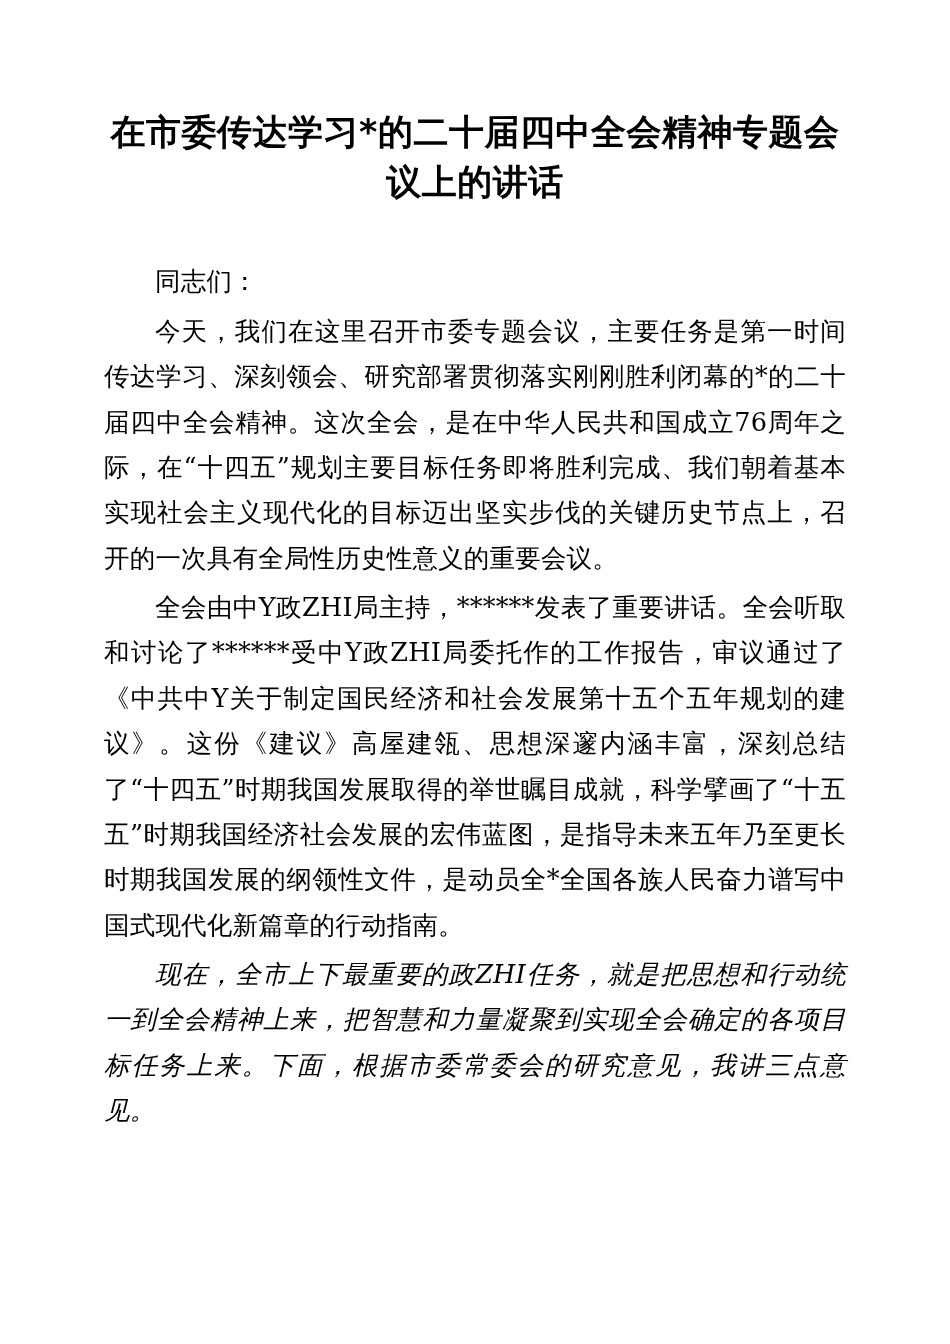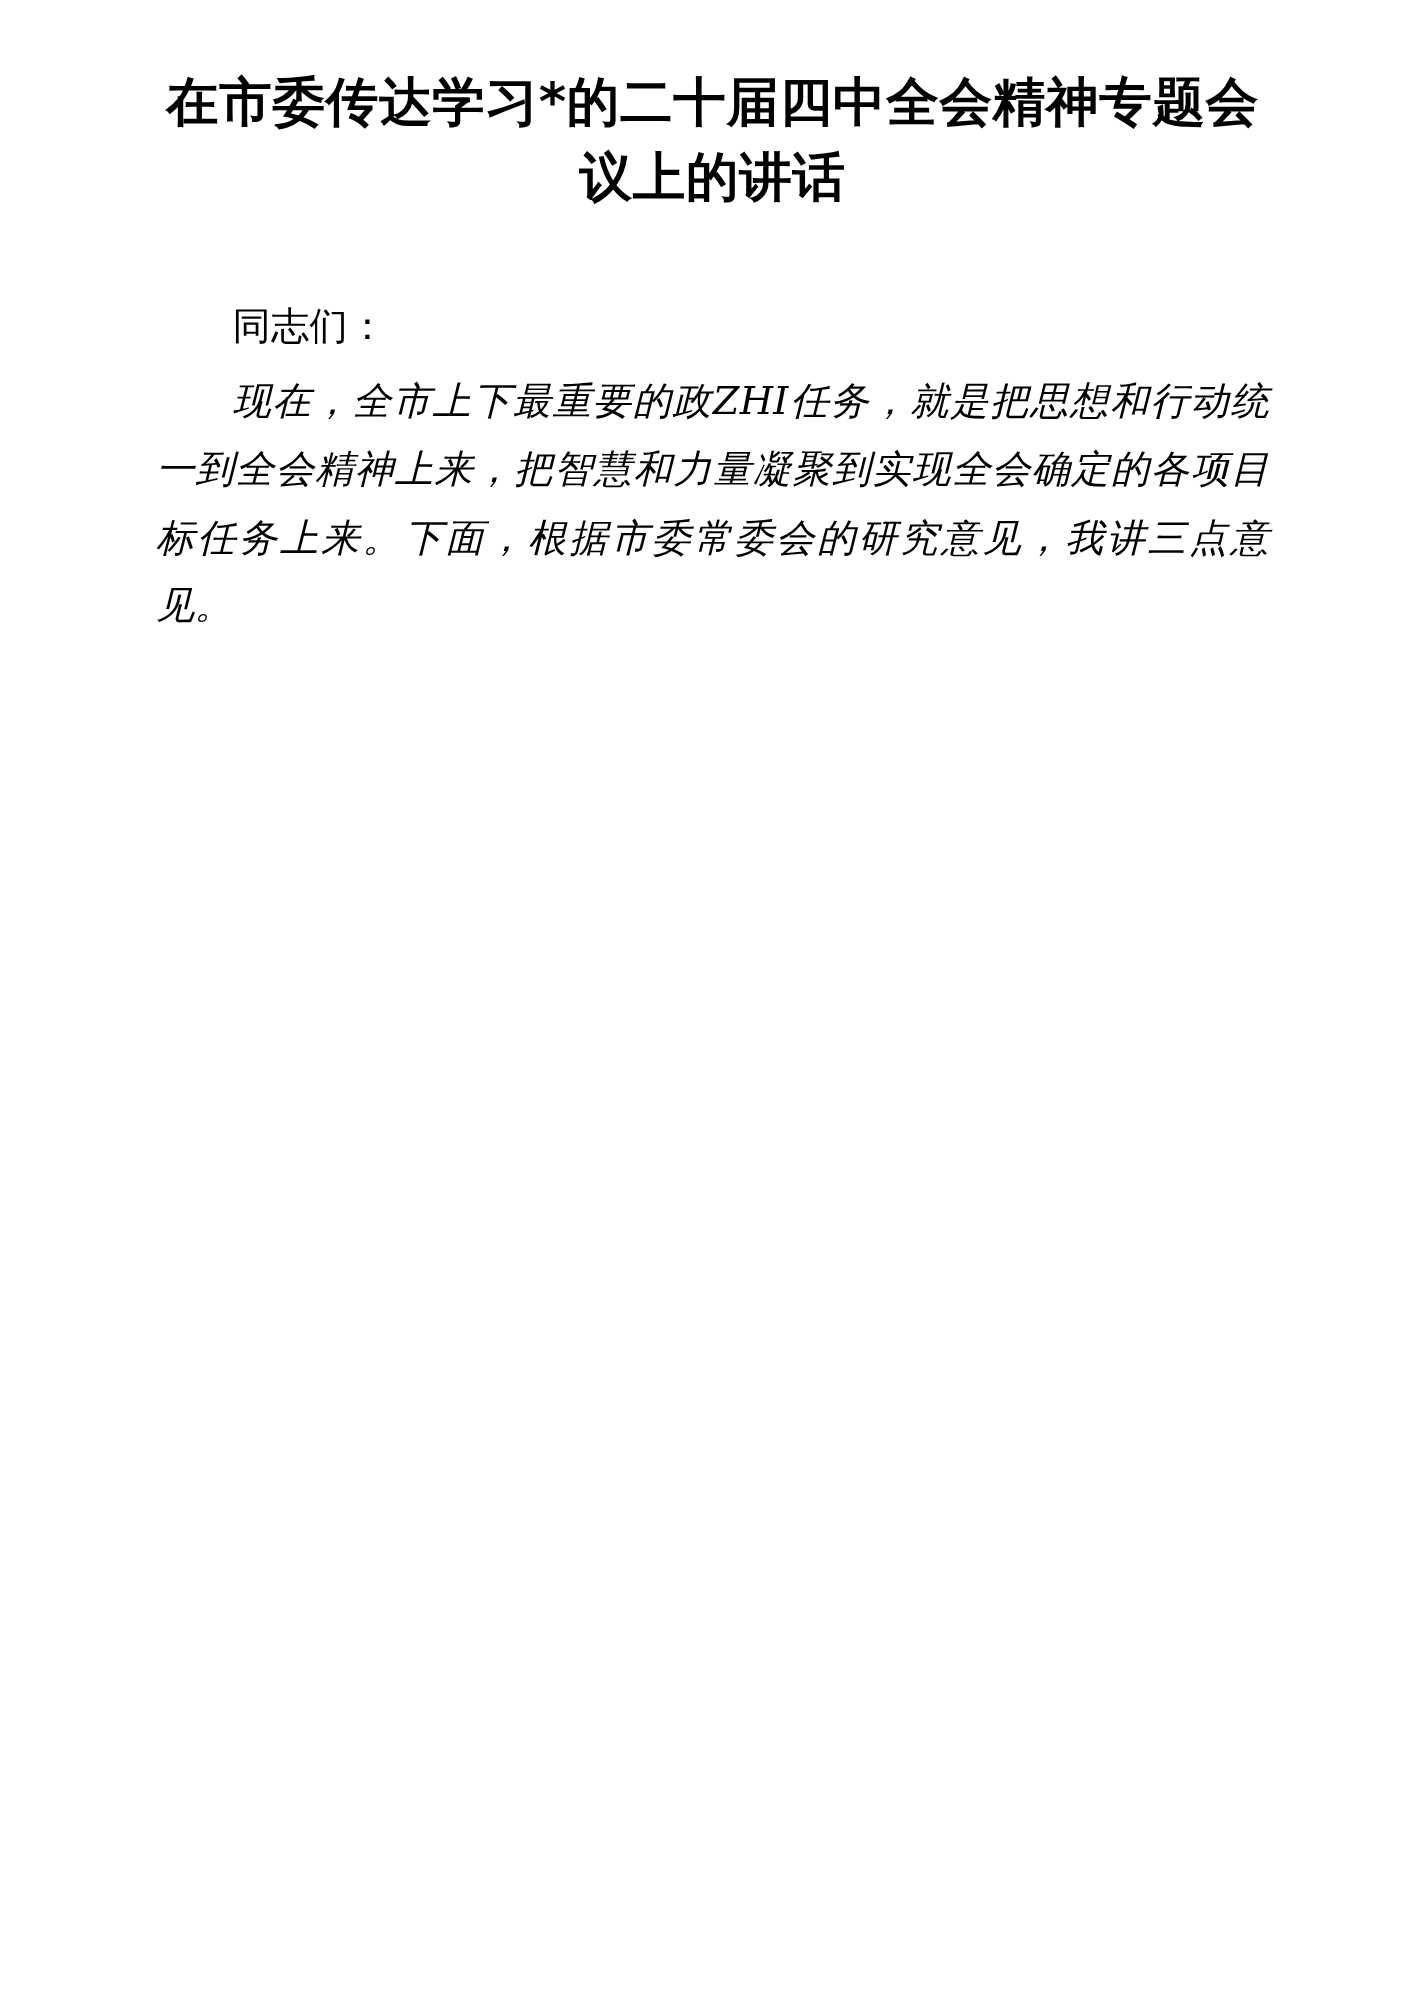--- a/index.html
+++ b/index.html
@@ -11,21 +11,21 @@
     width: 950px;
     height: 1344px;
     font-family: "DejaVu Serif", "Liberation Serif", serif;
     color: #000000;
     overflow: hidden;
   }
   .page {
     width: 950px;
     height: 1344px;
     box-sizing: border-box;
-    padding: 45px 104px 40px 104px;
+    padding: 108px 104px 40px 104px;
     position: relative;
   }
   .doc-title {
     font-family: "DejaVu Sans", "Liberation Sans", sans-serif;
     font-weight: bold;
     font-size: 35px;
     line-height: 1.42;
     text-align: center;
     letter-spacing: 0.5px;
     margin: 0 0 52px 0;
@@ -47,16 +47,18 @@
 </style>
 </head>
 <body>
 
 <div class="page">
 
   <h1 class="doc-title">在市委传达学习*的二十届四中全会精神专题会议上的讲话</h1>
 
   <div class="body-text">
     <p>同志们：</p>
+    <p>今天，我们在这里召开市委专题会议，主要任务是第一时间传达学习、深刻领会、研究部署贯彻落实刚刚胜利闭幕的*的二十届四中全会精神。这次全会，是在中华人民共和国成立76周年之际，在“十四五”规划主要目标任务即将胜利完成、我们朝着基本实现社会主义现代化的目标迈出坚实步伐的关键历史节点上，召开的一次具有全局性历史性意义的重要会议。</p>
+    <p>全会由中Y政ZHI局主持，******发表了重要讲话。全会听取和讨论了******受中Y政ZHI局委托作的工作报告，审议通过了《中共中Y关于制定国民经济和社会发展第十五个五年规划的建议》。这份《建议》高屋建瓴、思想深邃内涵丰富，深刻总结了“十四五”时期我国发展取得的举世瞩目成就，科学擘画了“十五五”时期我国经济社会发展的宏伟蓝图，是指导未来五年乃至更长时期我国发展的纲领性文件，是动员全*全国各族人民奋力谱写中国式现代化新篇章的行动指南。</p>
     <p>现在，全市上下最重要的政ZHI任务，就是把思想和行动统一到全会精神上来，把智慧和力量凝聚到实现全会确定的各项目标任务上来。下面，根据市委常委会的研究意见，我讲三点意见。</p>
   </div>
 
 </div>
 
 </body></html>

